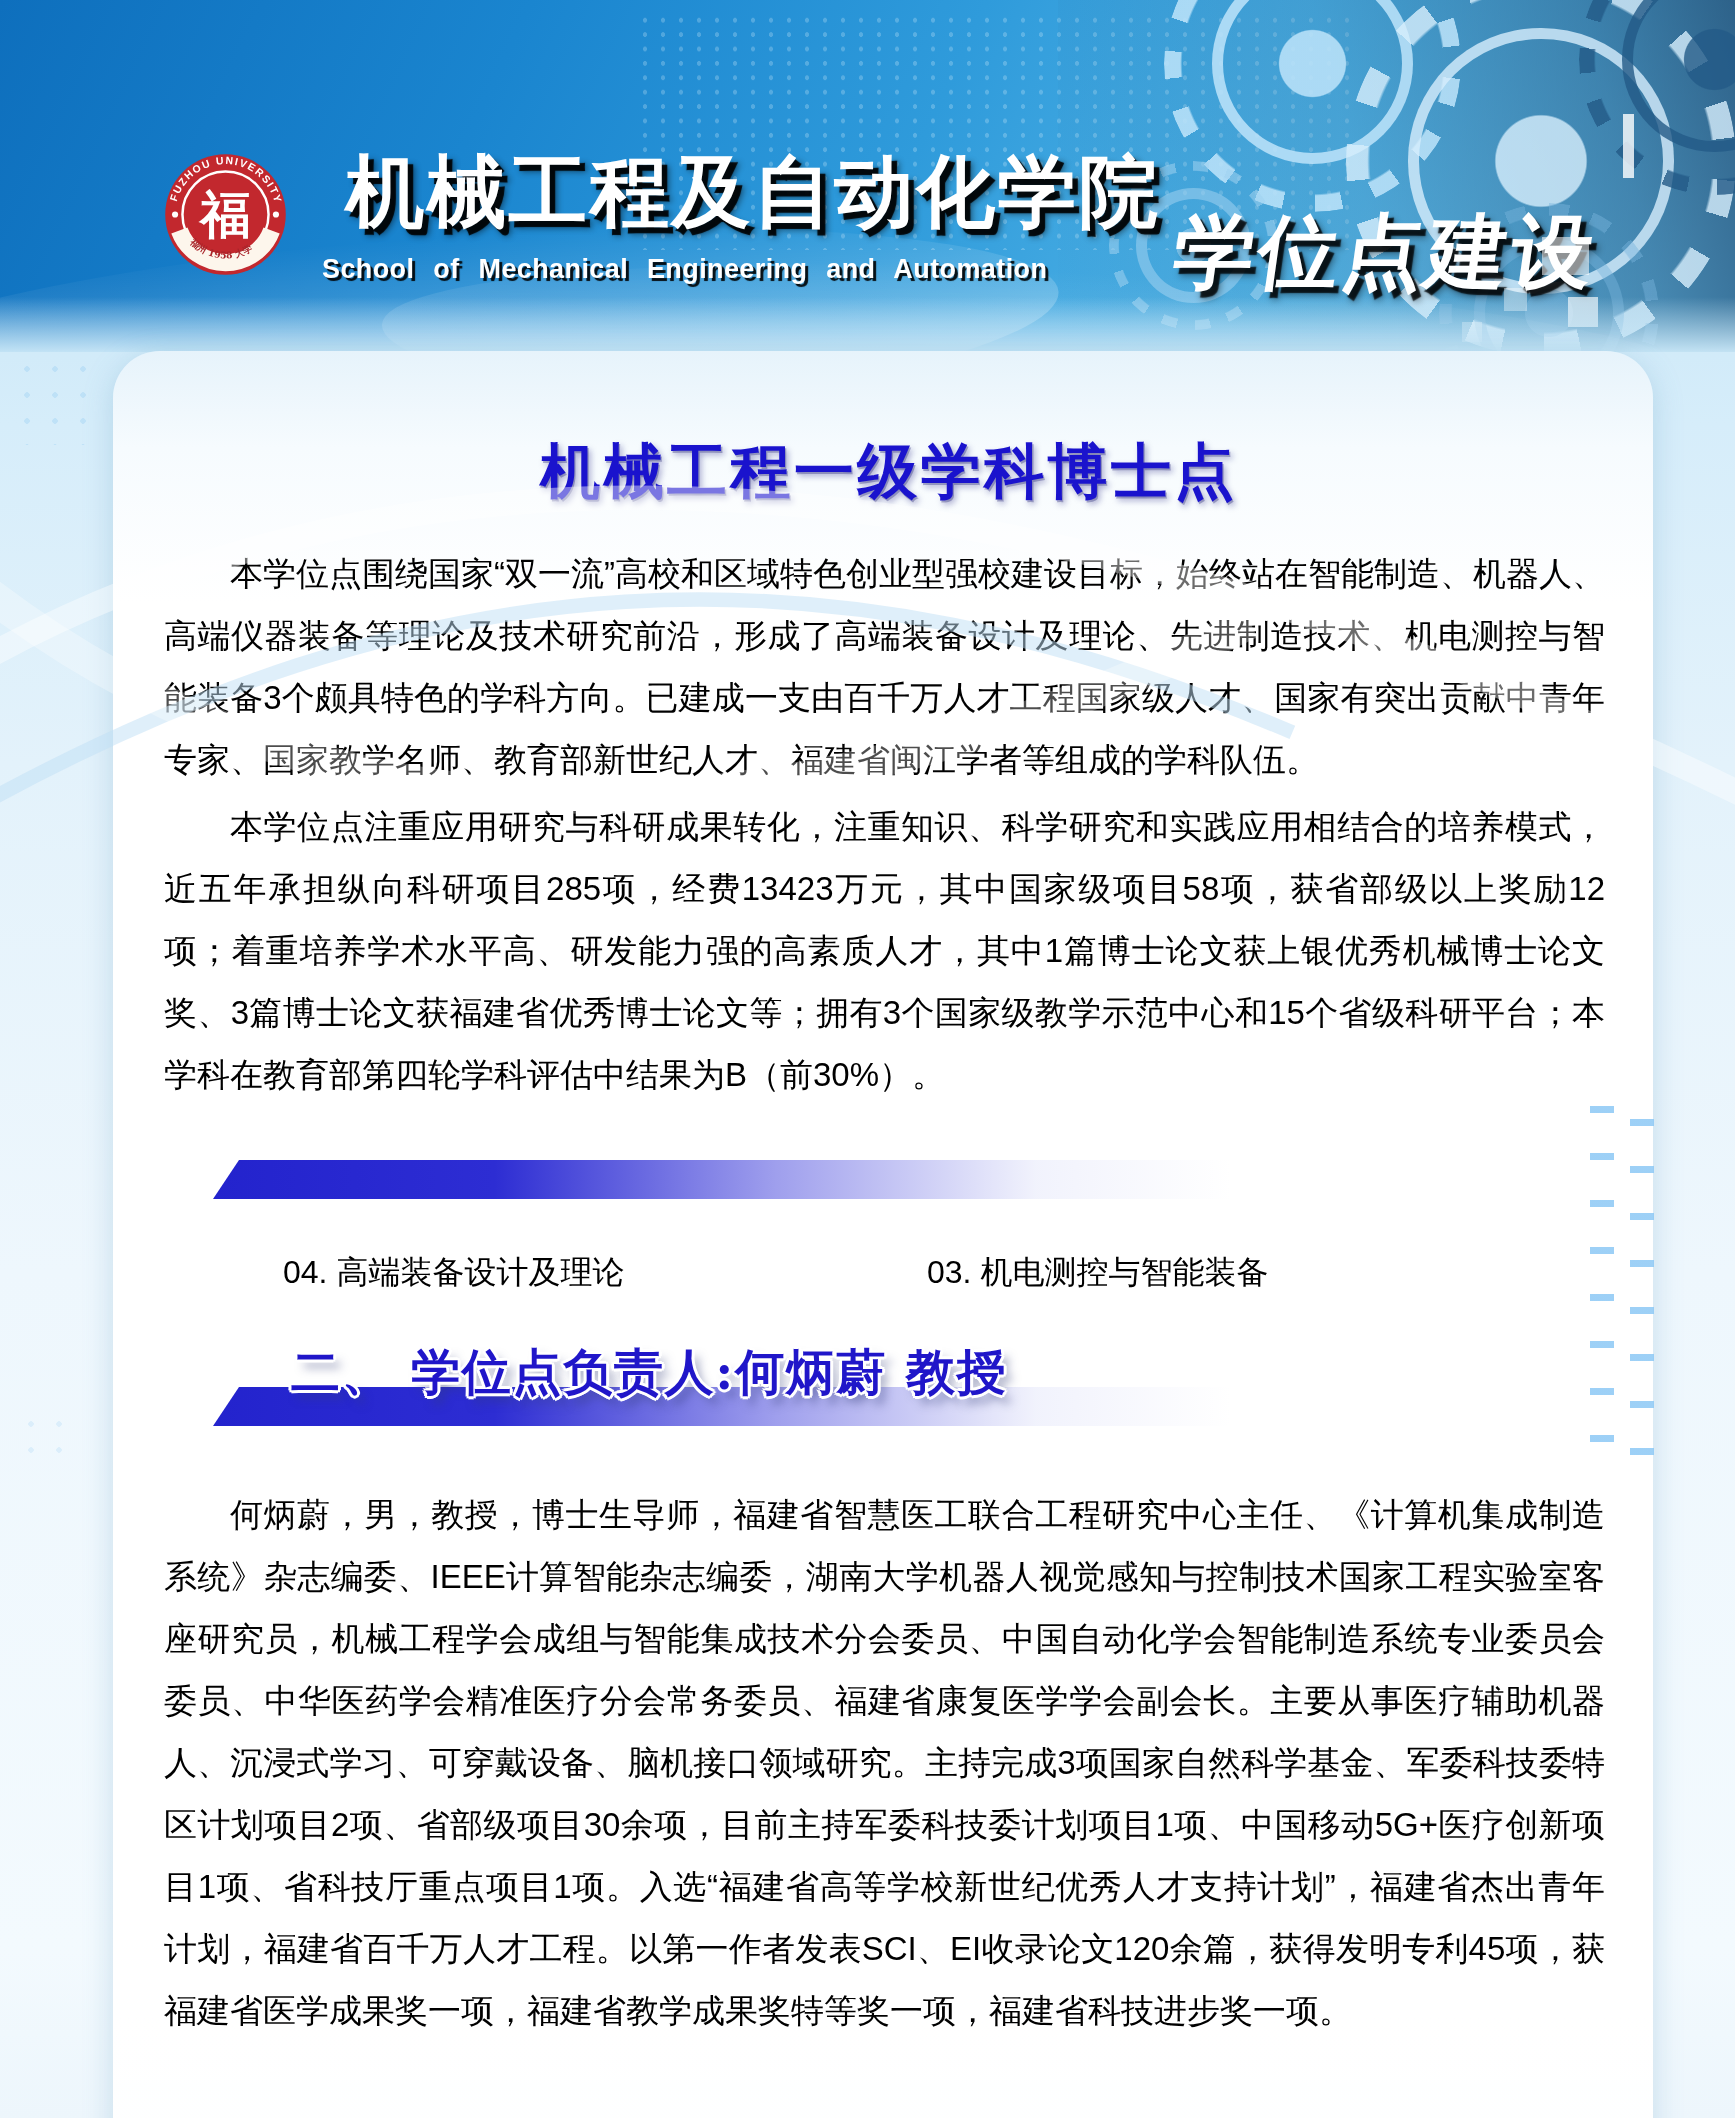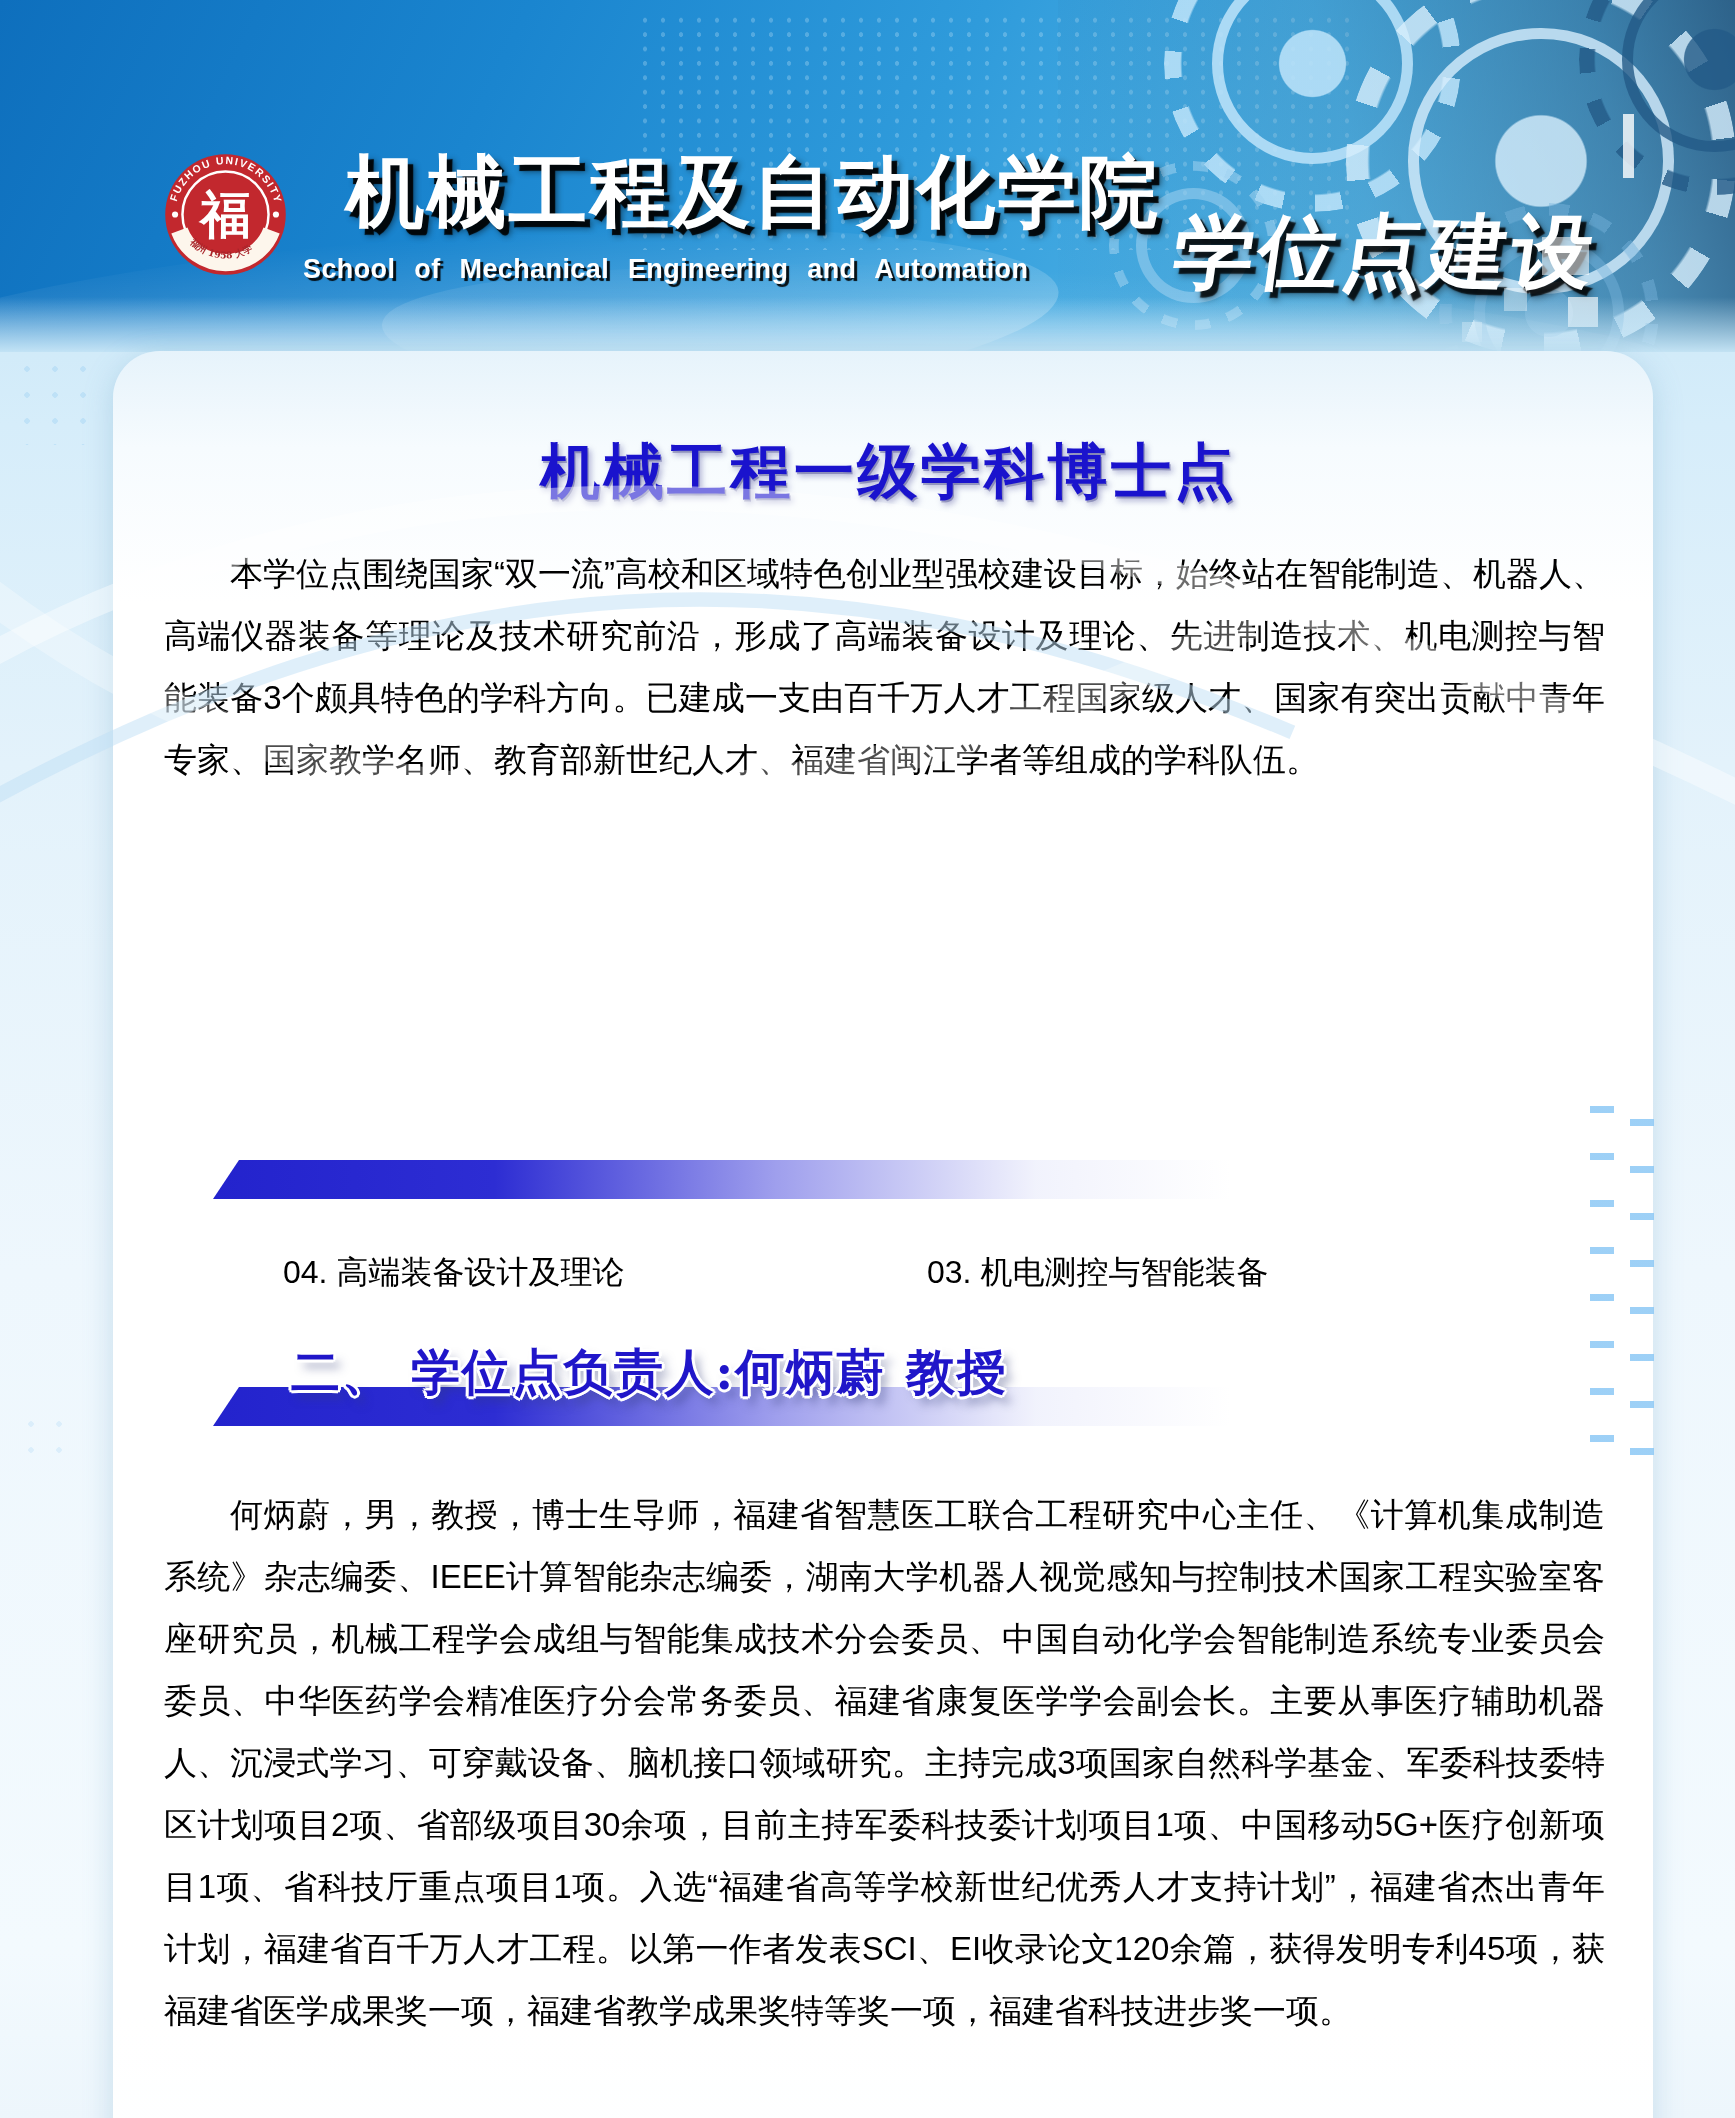--- a/index.html
+++ b/index.html
@@ -25,21 +25,21 @@
   .banner-fade{position:absolute;left:0;top:297px;width:1736px;height:64px;
           background:linear-gradient(180deg,rgba(190,227,245,0) 0%,#c9e7f7 90%);}
   .banner-wave{position:absolute;border-radius:50%;}
   .w1{left:-169px;top:237px;width:1229px;height:195px;background:linear-gradient(rgba(255,255,255,0),rgba(255,255,255,.4));transform:rotate(-4deg);}
   .w2{left:381px;top:271px;width:1356px;height:178px;background:linear-gradient(rgba(255,255,255,0),rgba(255,255,255,.3));transform:rotate(3deg);}
 
   .logo{position:absolute;left:164px;top:153px;width:123px;height:123px;}
   .banner-title-cn{position:absolute;left:308px;top:140px;width:890px;
           font-size:79px;font-weight:bold;letter-spacing:2.5px;color:#fff;white-space:nowrap;
           text-shadow:5.5px 5.5px 0.8px rgba(0,0,0,.92),7.2px 7.2px 6.8px rgba(0,0,0,.45);text-align:center;}
-  .banner-title-en{position:absolute;left:303px;top:254px;width:890px;
+  .banner-title-en{position:absolute;left:322px;top:254px;width:890px;
           font-size:27px;font-weight:bold;word-spacing:11px;letter-spacing:0.4px;color:#fff;white-space:nowrap;
           text-shadow:3px 3px 0.8px rgba(0,0,0,.9);}
   .banner-badge{position:absolute;left:1174px;top:199px;width:466px;
           font-size:81px;font-weight:bold;letter-spacing:3.4px;color:#fff;white-space:nowrap;
           transform:skewX(-8deg);
           text-shadow:6px 6px 1.3px rgba(0,0,0,.85),7.6px 7.6px 7.6px rgba(0,0,0,.4);}
 
   
   .mosaic{position:absolute;width:25.4px;height:25.4px;background:rgba(255,255,255,.55);}
   .dotcol{position:absolute;width:24px;background:repeating-linear-gradient(180deg,rgba(140,200,245,.85) 0 6.8px,transparent 6.8px 47px);}
@@ -132,20 +132,21 @@
   <div class="mosaic" style="left:1564px;top:364px;width:25.4px;height:25.4px;background:rgba(255,255,255,.7);"></div>
   <div class="mosaic" style="left:1534px;top:403px;width:17px;height:17px;background:rgba(255,255,255,.5);"></div>
   <div class="mosaic" style="left:1593px;top:424px;width:12px;height:38px;background:rgba(255,255,255,.6);"></div>
   <div class="dotgrid" style="left:12.7px;top:356px;width:89px;height:89px;"></div>
   <div class="dotgrid" style="left:17px;top:1411px;width:64px;height:51px;opacity:.4;"></div>
 
   <div class="panel">
     <div class="main-title">机械工程一级学科博士点</div>
 
     <div class="para p1">本学位点围绕国家“双一流”高校和区域特色创业型强校建设目标，始终站在智能制造、机器人、高端仪器装备等理论及技术研究前沿，形成了高端装备设计及理论、先进制造技术、机电测控与智能装备3个颇具特色的学科方向。已建成一支由百千万人才工程国家级人才、国家有突出贡献中青年专家、国家教学名师、教育部新世纪人才、福建省闽江学者等组成的学科队伍。</div>
+    <div class="para p2">本学位点注重应用研究与科研成果转化，注重知识、科学研究和实践应用相结合的培养模式，近五年承担纵向科研项目285项，经费13423万元，其中国家级项目58项，获省部级以上奖励12项；着重培养学术水平高、研发能力强的高素质人才，其中1篇博士论文获上银优秀机械博士论文奖、3篇博士论文获福建省优秀博士论文等；拥有3个国家级教学示范中心和15个省级科研平台；本学科在教育部第四轮学科评估中结果为B（前30%）。</div>
 
     <div class="sec-banner sb1"></div>
 
     <div class="research">
       <div>04. 高端装备设计及理论</div>
       <div>03. 机电测控与智能装备</div>
     </div>
 
     <div class="sec-banner sb2"></div>
     <div class="sec-title st2">二、 学位点负责人:何炳蔚 教授</div>

